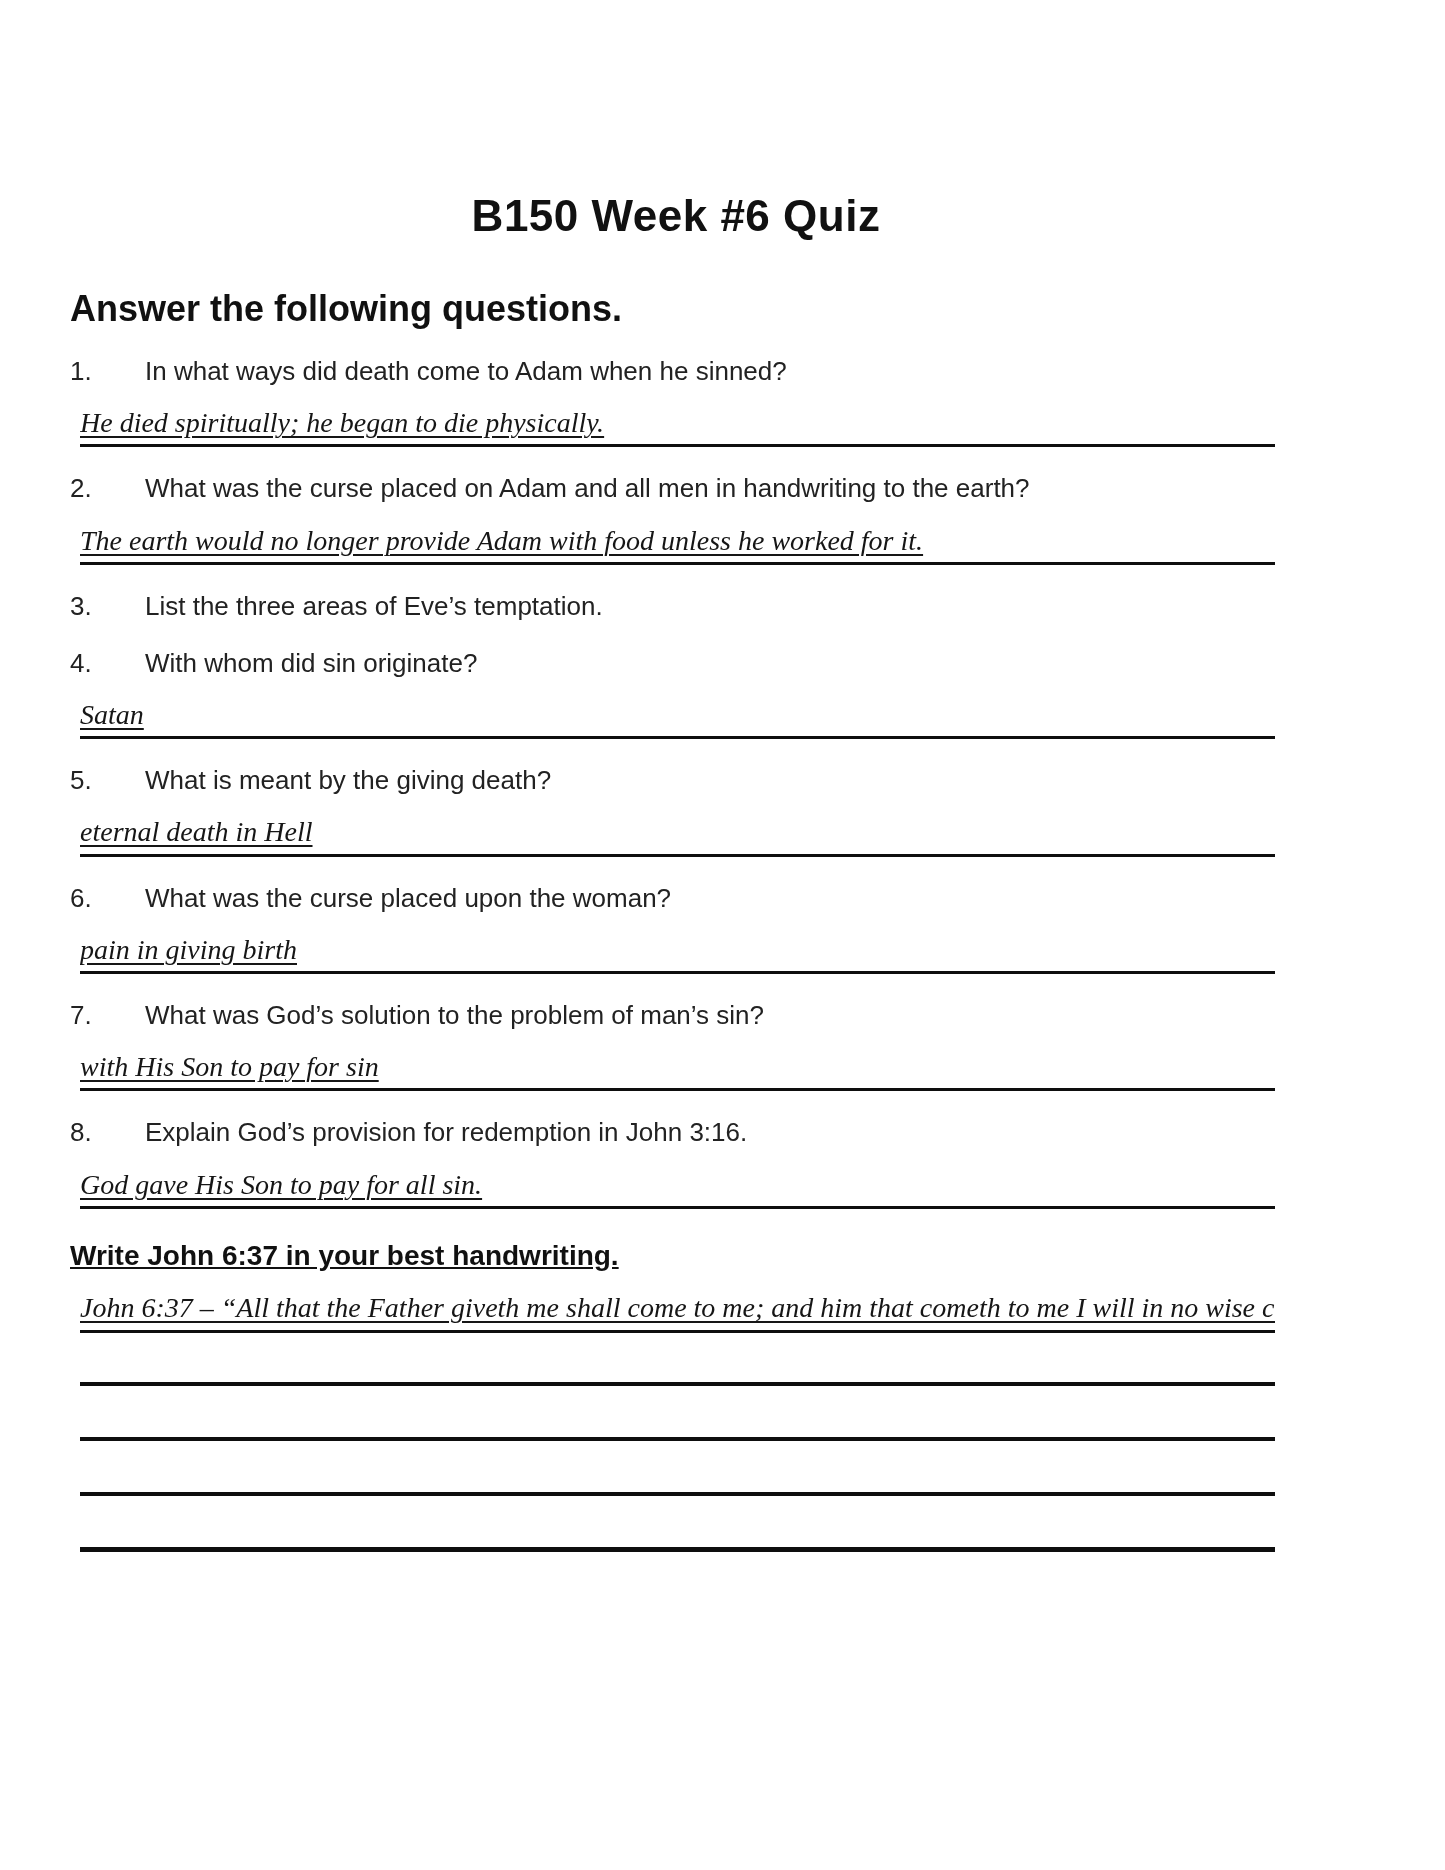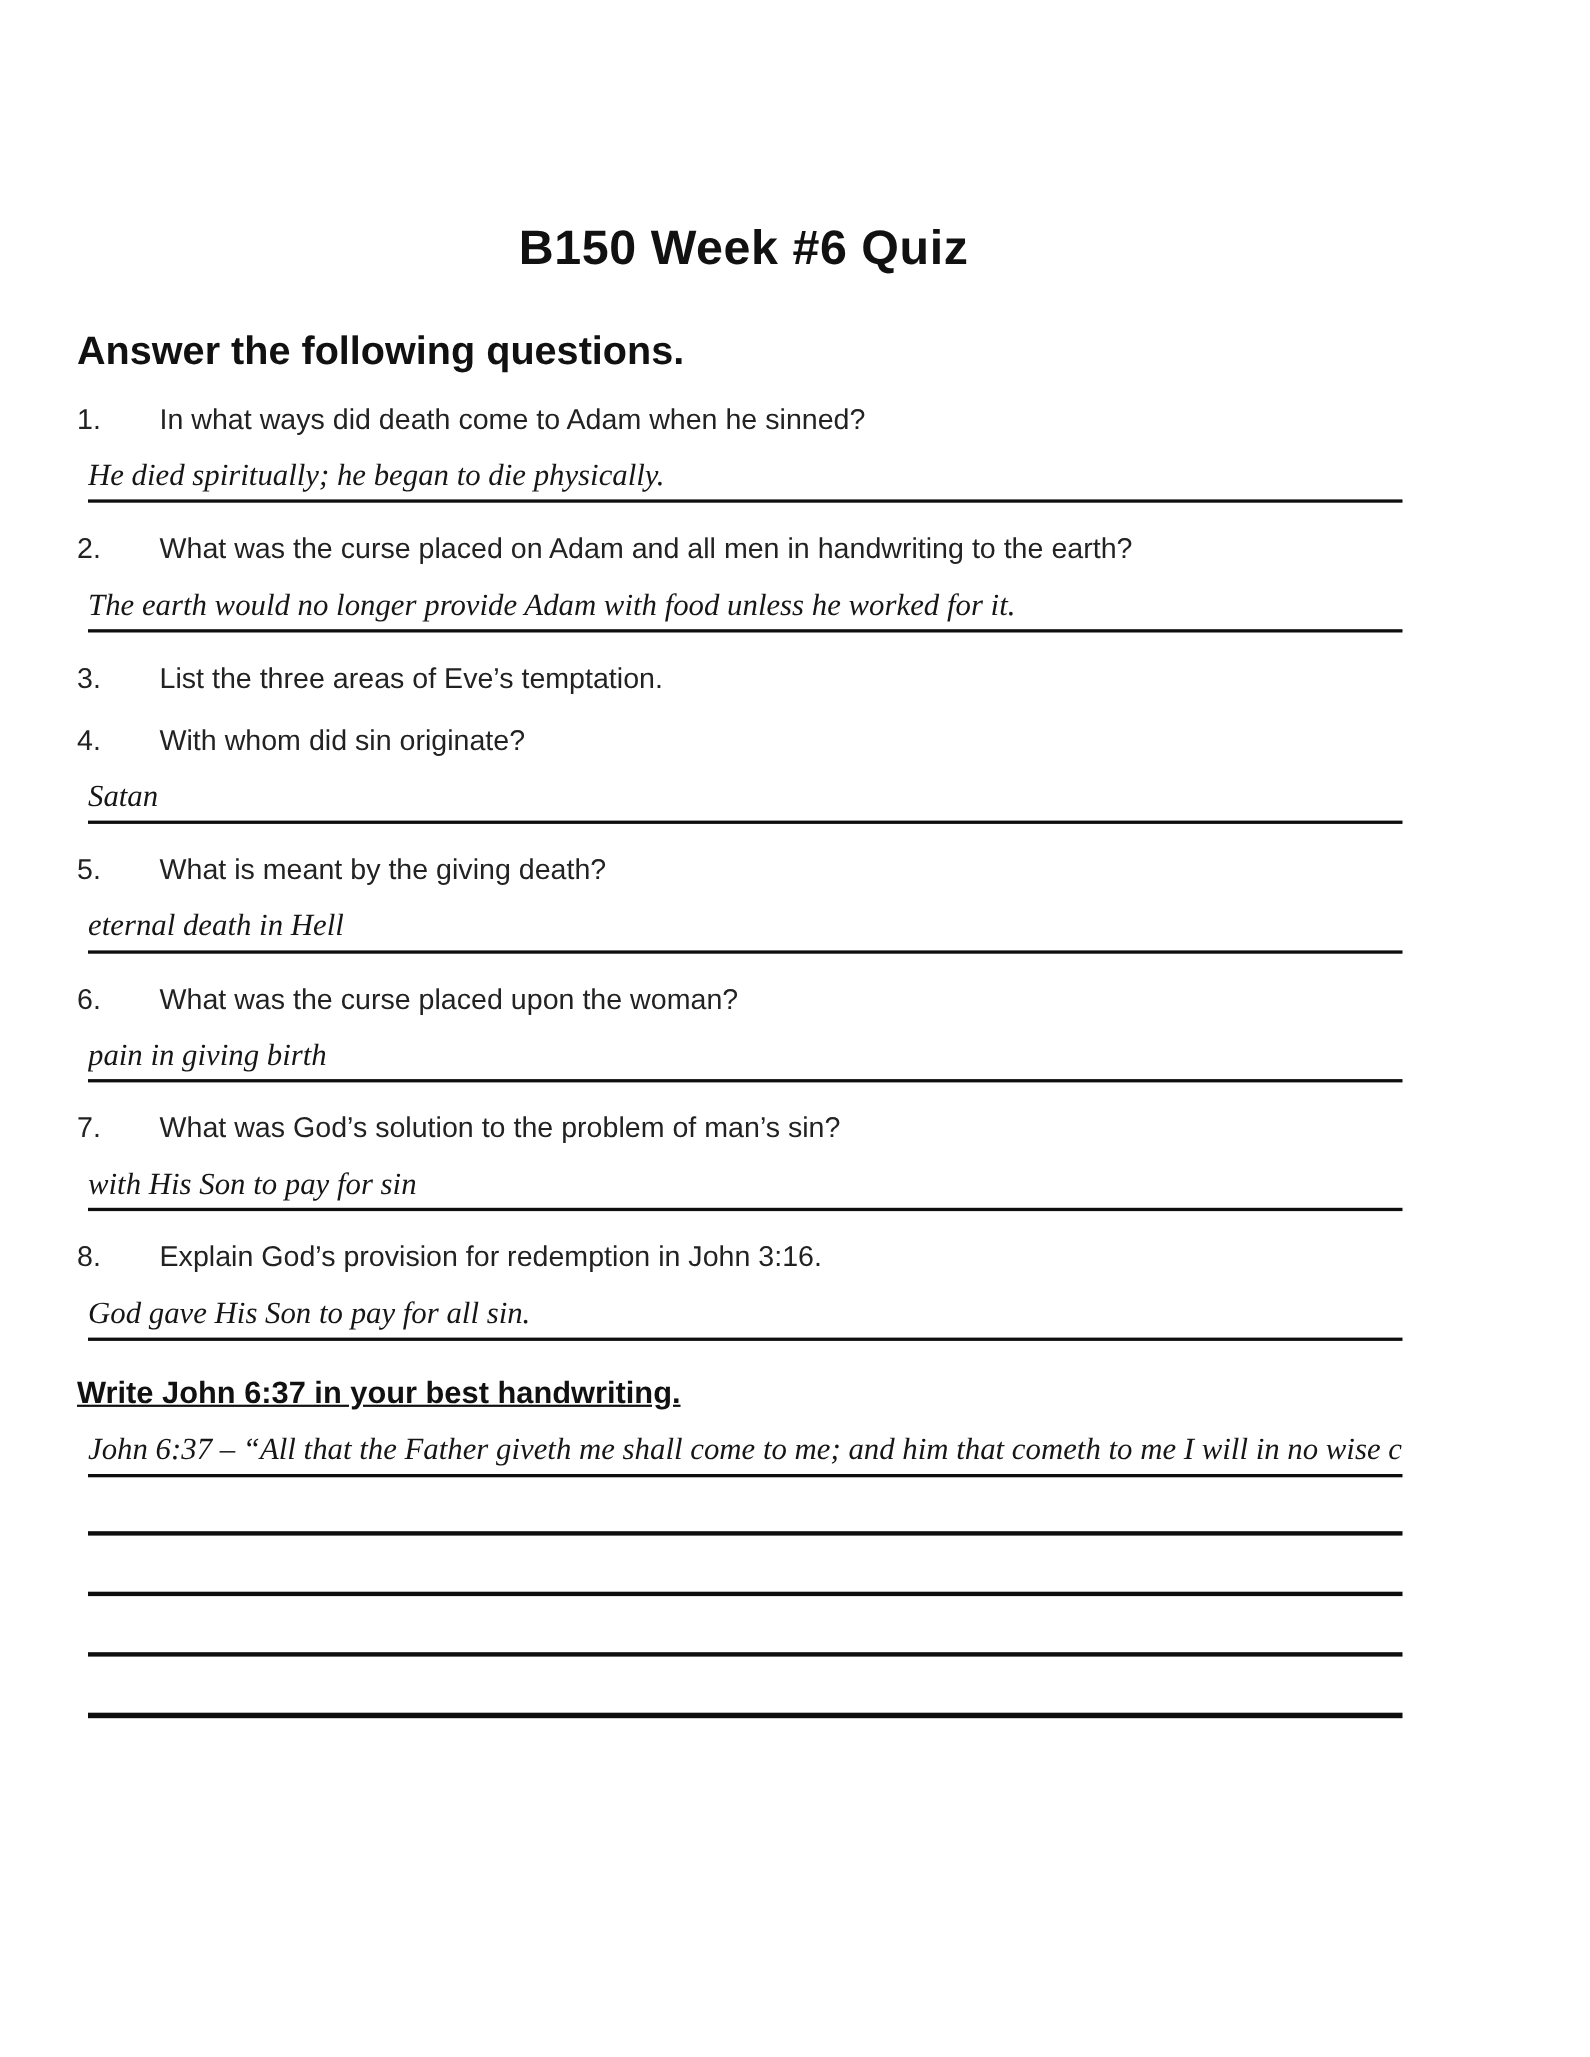--- a/index.html
+++ b/index.html
@@ -12,21 +12,21 @@
     width: 1445px;
     height: 1870px;
     background: #ffffff;
     font-family: "Liberation Sans", sans-serif;
     color: #1c1c1c;
     overflow: hidden;
   }
   .content {
     position: absolute;
     left: 70px;
-    top: 200px;
+    top: 190px;
     width: 1212px;
   }
   .doc-title {
     text-align: center;
     font-weight: bold;
     font-size: 44px;
     line-height: 1.2;
     color: #111111;
     letter-spacing: 0.5px;
   }
@@ -58,20 +58,21 @@
     padding-bottom: 5px;
     font-family: "Liberation Serif", serif;
     font-style: italic;
     font-size: 28px;
     line-height: 1.15;
     color: #161616;
     white-space: nowrap;
     overflow: hidden;
   }
   .answer-line .answer-text {
+    text-decoration: underline;
     text-decoration-thickness: 1.5px;
     text-underline-offset: 4px;
   }
   .handwriting-heading {
     margin-top: 30px;
     font-weight: bold;
     font-size: 28px;
     line-height: 1.2;
     color: #111111;
     text-decoration: underline;

